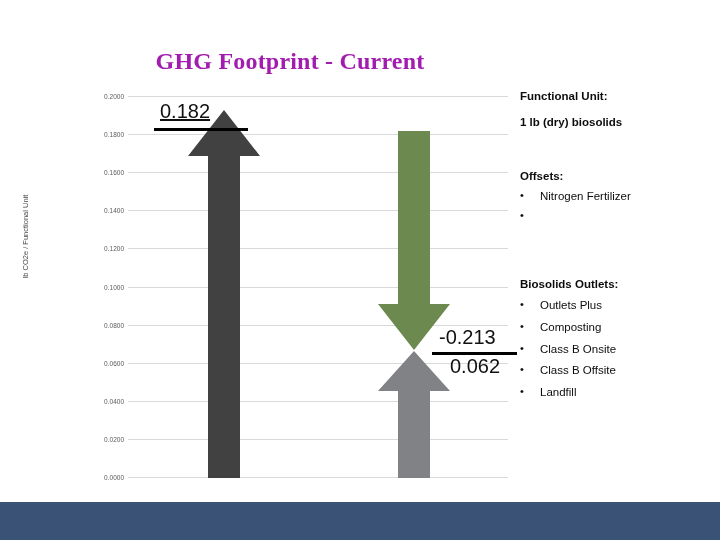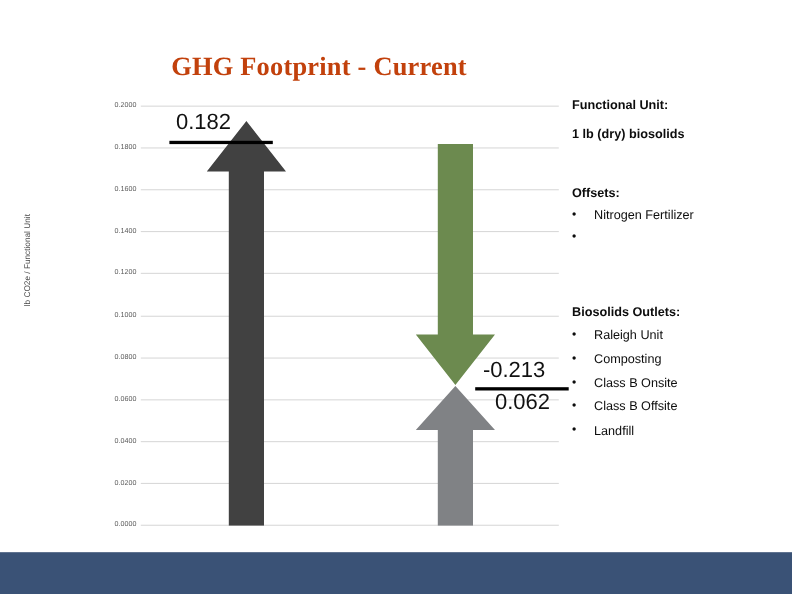--- a/index.html
+++ b/index.html
@@ -136,21 +136,21 @@
     width: 720px;
     height: 38px;
     background: #3a5276;
   }
 </style>
 </head>
 <body>
 
 <div id="slide">
 
-  <div id="slide-title" style="color: #c2410c;">GHG Footprint - Current</div>
+  <div id="slide-title" style="color: #a21caf;">GHG Footprint - Current</div>
 
   <div id="chart">
 
     <div id="grid-layer">
         <div class="gridline" style="top: 96px;"></div>
         <div class="gridline" style="top: 134.1px;"></div>
         <div class="gridline" style="top: 172.2px;"></div>
         <div class="gridline" style="top: 210.3px;"></div>
         <div class="gridline" style="top: 248.4px;"></div>
         <div class="gridline" style="top: 286.5px;"></div>
@@ -187,21 +187,21 @@
         <polygon id="poly-offsets" points="36,219 0,173 20,173 20,0 52,0 52,173 72,173" fill="#6c8a4f"></polygon>
       </svg>
     </div>
 
     <div class="arrow" id="arrow-net" style="left:378px; top:351px; width:72px; height:127px;">
       <svg viewBox="0 0 72 127" preserveAspectRatio="none" aria-hidden="true">
         <polygon id="poly-net" points="36,0 72,40 52,40 52,127 20,127 20,40 0,40" fill="#808285"></polygon>
       </svg>
     </div>
 
-    <div class="data-label" id="label-gross" style="left:160px; top:100px;">0.182</div>
+    <div class="data-label" id="label-gross" style="left:160px; top:100px;text-decoration:underline;">0.182</div>
     <div class="label-rule" id="rule-gross" style="left:154px; top:128px; width:94px; height:3px;"></div>
 
     <div class="data-label" id="label-offsets" style="left:439px; top:326px;">-0.213</div>
     <div class="label-rule" id="rule-offsets" style="left:432px; top:352px; width:85px; height:3px;"></div>
 
     <div class="data-label" id="label-net" style="left:450px; top:355px;">0.062</div>
   </div>
 
   <div id="right-col">
 
@@ -223,21 +223,21 @@
         </div>
       </div>
 
     <div class="rc-gap-lg"></div>
 
     <div class="rc-sub" style="margin-top:28px;">Biosolids Outlets:</div>
 
     <div id="outlets-list">
         <div class="bullet-row tight">
           <span class="bullet-dot">•</span>
-          <span class="bullet-text">Raleigh Unit</span>
+          <span class="bullet-text">Outlets Plus</span>
         </div>
         <div class="bullet-row tight">
           <span class="bullet-dot">•</span>
           <span class="bullet-text">Composting</span>
         </div>
         <div class="bullet-row tight">
           <span class="bullet-dot">•</span>
           <span class="bullet-text">Class B Onsite</span>
         </div>
         <div class="bullet-row tight">

